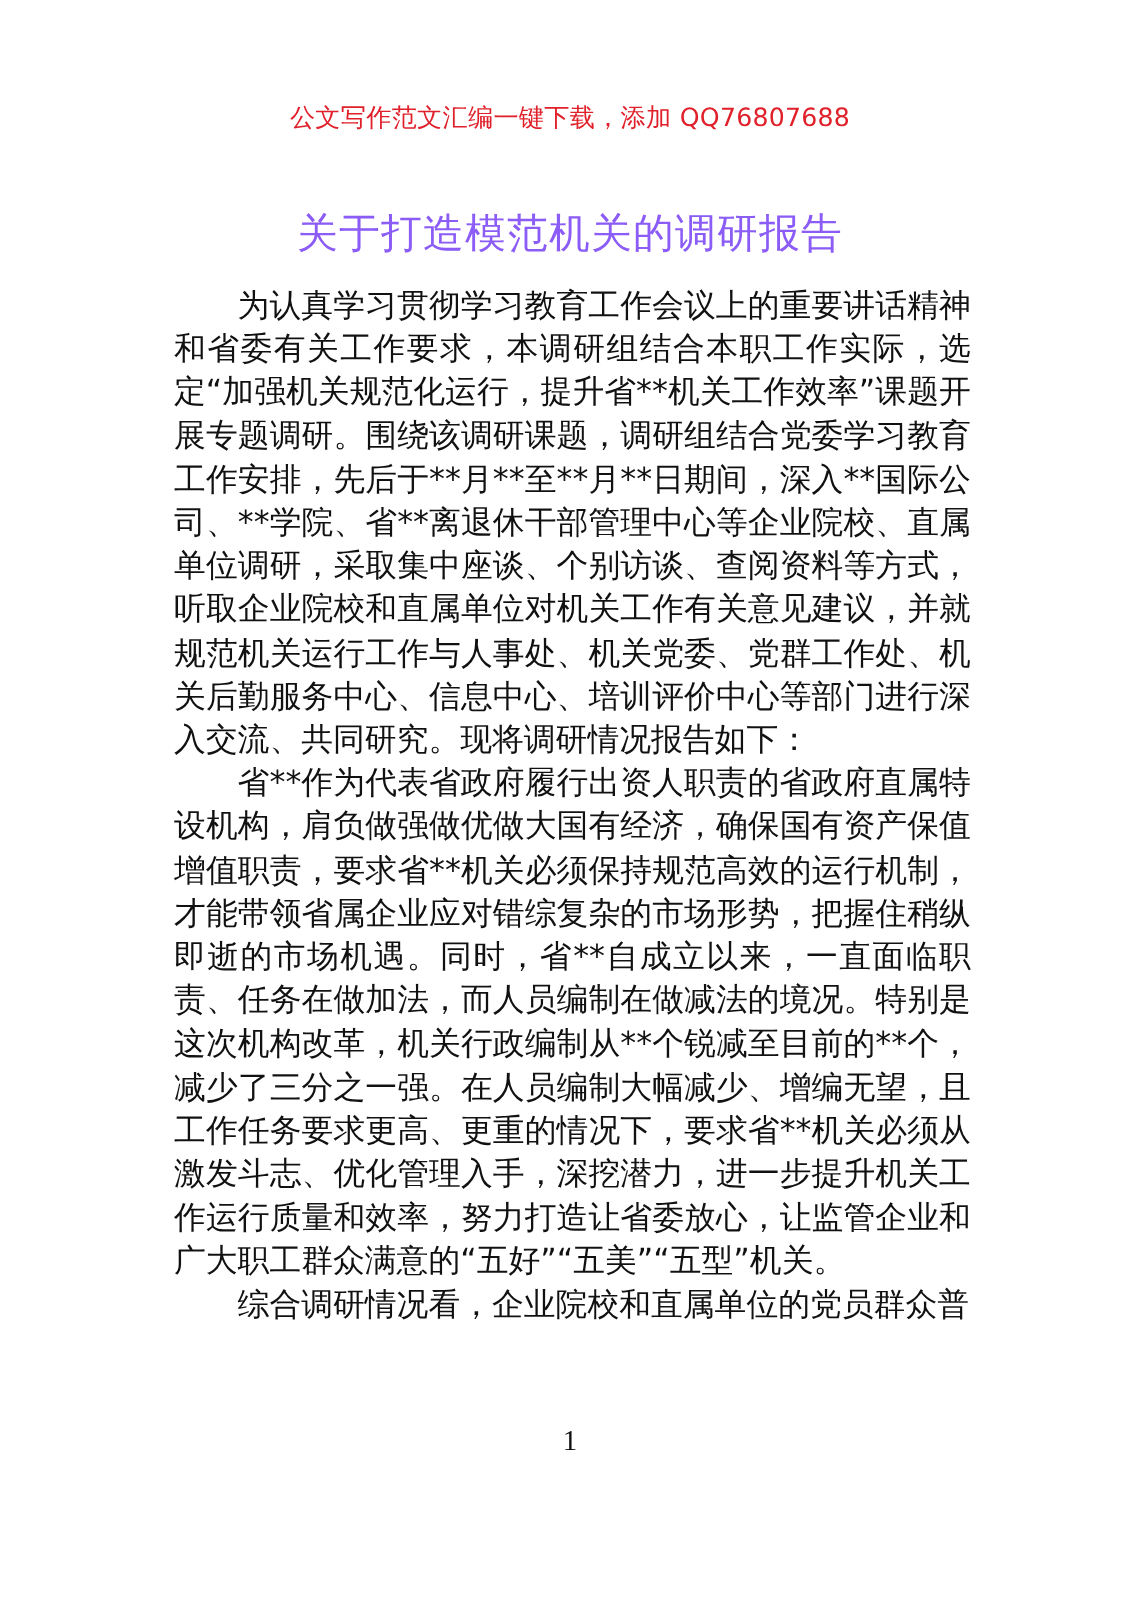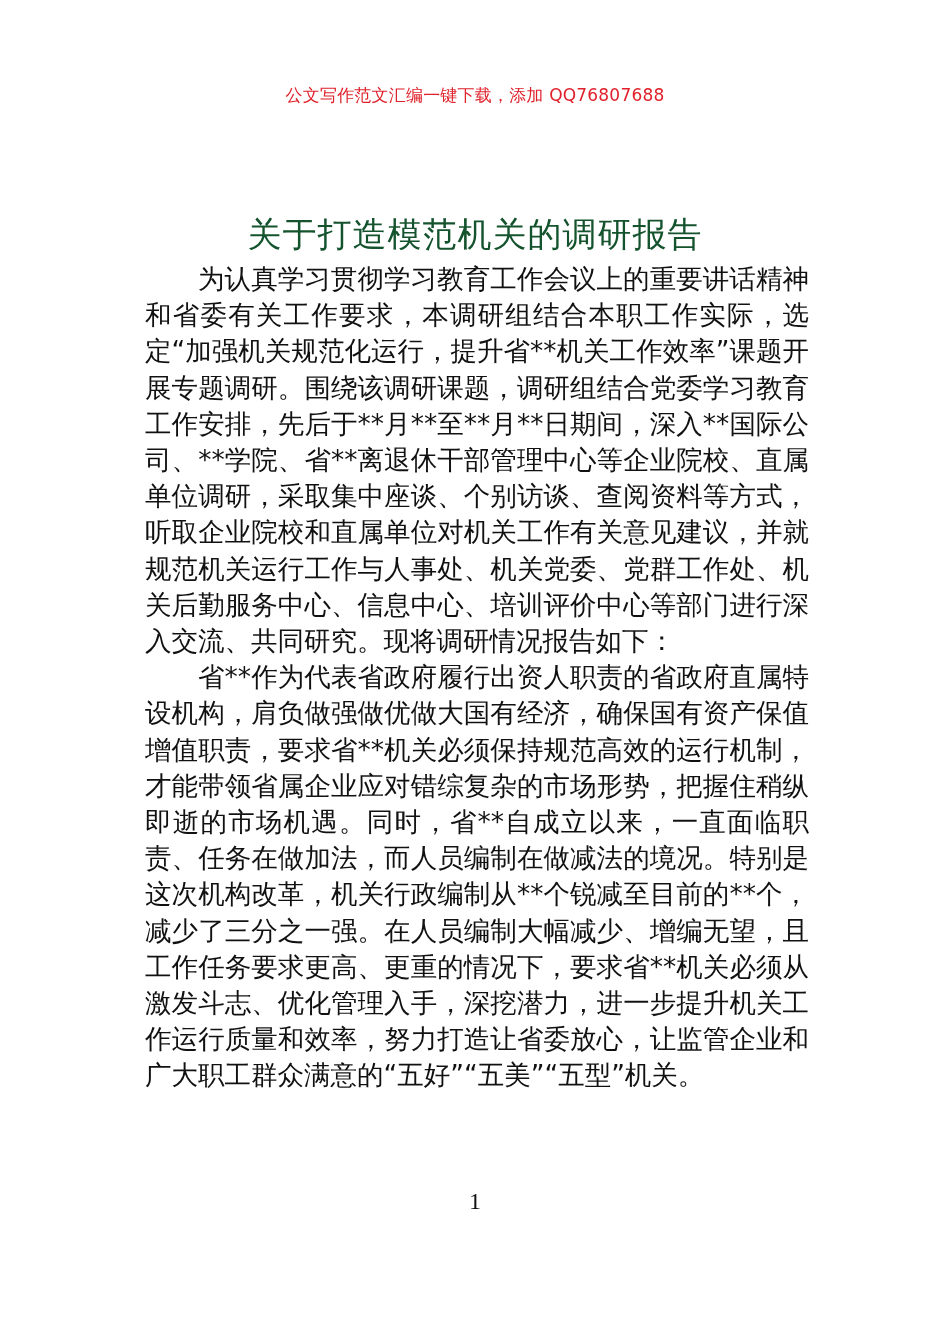--- a/index.html
+++ b/index.html
@@ -14,45 +14,43 @@
       overflow: hidden;
       font-family: "DejaVu Sans", "Liberation Sans", sans-serif;
       color: #111111;
     }
     .header-note {
       position: absolute;
       top: 84px;
       left: 0;
       width: 950px;
       text-align: center;
-      font-size: 17px;
+      font-size: 21px;
       color: #e0202a;
       letter-spacing: 0.2px;
     }
     .doc-title {
       position: absolute;
       top: 172px;
       left: 0;
       width: 950px;
       text-align: center;
       font-size: 34px;
-      color: #14532d;
+      color: #8b5cf6;
       letter-spacing: 1px;
-      margin-top: 40px;
     }
     .body-text {
       position: absolute;
       top: 237px;
       left: 145px;
       width: 664px;
       font-size: 26.5px;
       line-height: 36.2px;
       text-align: justify;
       color: #111111;
-      margin-top: 24px;
     }
     .body-text p {
       margin: 0;
       text-indent: 2em;
     }
     .page-number {
       position: absolute;
       top: 1188px;
       left: 0;
       width: 950px;
@@ -65,15 +63,16 @@
 </head>
 <body>
 
 <div class="header-note">公文写作范文汇编一键下载，添加 QQ76807688</div>
 
 <div class="doc-title">关于打造模范机关的调研报告</div>
 
 <div class="body-text">
   <p>为认真学习贯彻学习教育工作会议上的重要讲话精神和省委有关工作要求，本调研组结合本职工作实际，选定“加强机关规范化运行，提升省**机关工作效率”课题开展专题调研。围绕该调研课题，调研组结合党委学习教育工作安排，先后于**月**至**月**日期间，深入**国际公司、**学院、省**离退休干部管理中心等企业院校、直属单位调研，采取集中座谈、个别访谈、查阅资料等方式，听取企业院校和直属单位对机关工作有关意见建议，并就规范机关运行工作与人事处、机关党委、党群工作处、机关后勤服务中心、信息中心、培训评价中心等部门进行深入交流、共同研究。现将调研情况报告如下：</p>
   <p>省**作为代表省政府履行出资人职责的省政府直属特设机构，肩负做强做优做大国有经济，确保国有资产保值增值职责，要求省**机关必须保持规范高效的运行机制，才能带领省属企业应对错综复杂的市场形势，把握住稍纵即逝的市场机遇。同时，省**自成立以来，一直面临职责、任务在做加法，而人员编制在做减法的境况。特别是这次机构改革，机关行政编制从**个锐减至目前的**个，减少了三分之一强。在人员编制大幅减少、增编无望，且工作任务要求更高、更重的情况下，要求省**机关必须从激发斗志、优化管理入手，深挖潜力，进一步提升机关工作运行质量和效率，努力打造让省委放心，让监管企业和广大职工群众满意的“五好”“五美”“五型”机关。</p>
+  <p>综合调研情况看，企业院校和直属单位的党员群众普</p>
 </div>
 
 <div class="page-number">1</div>
 
 </body></html>

